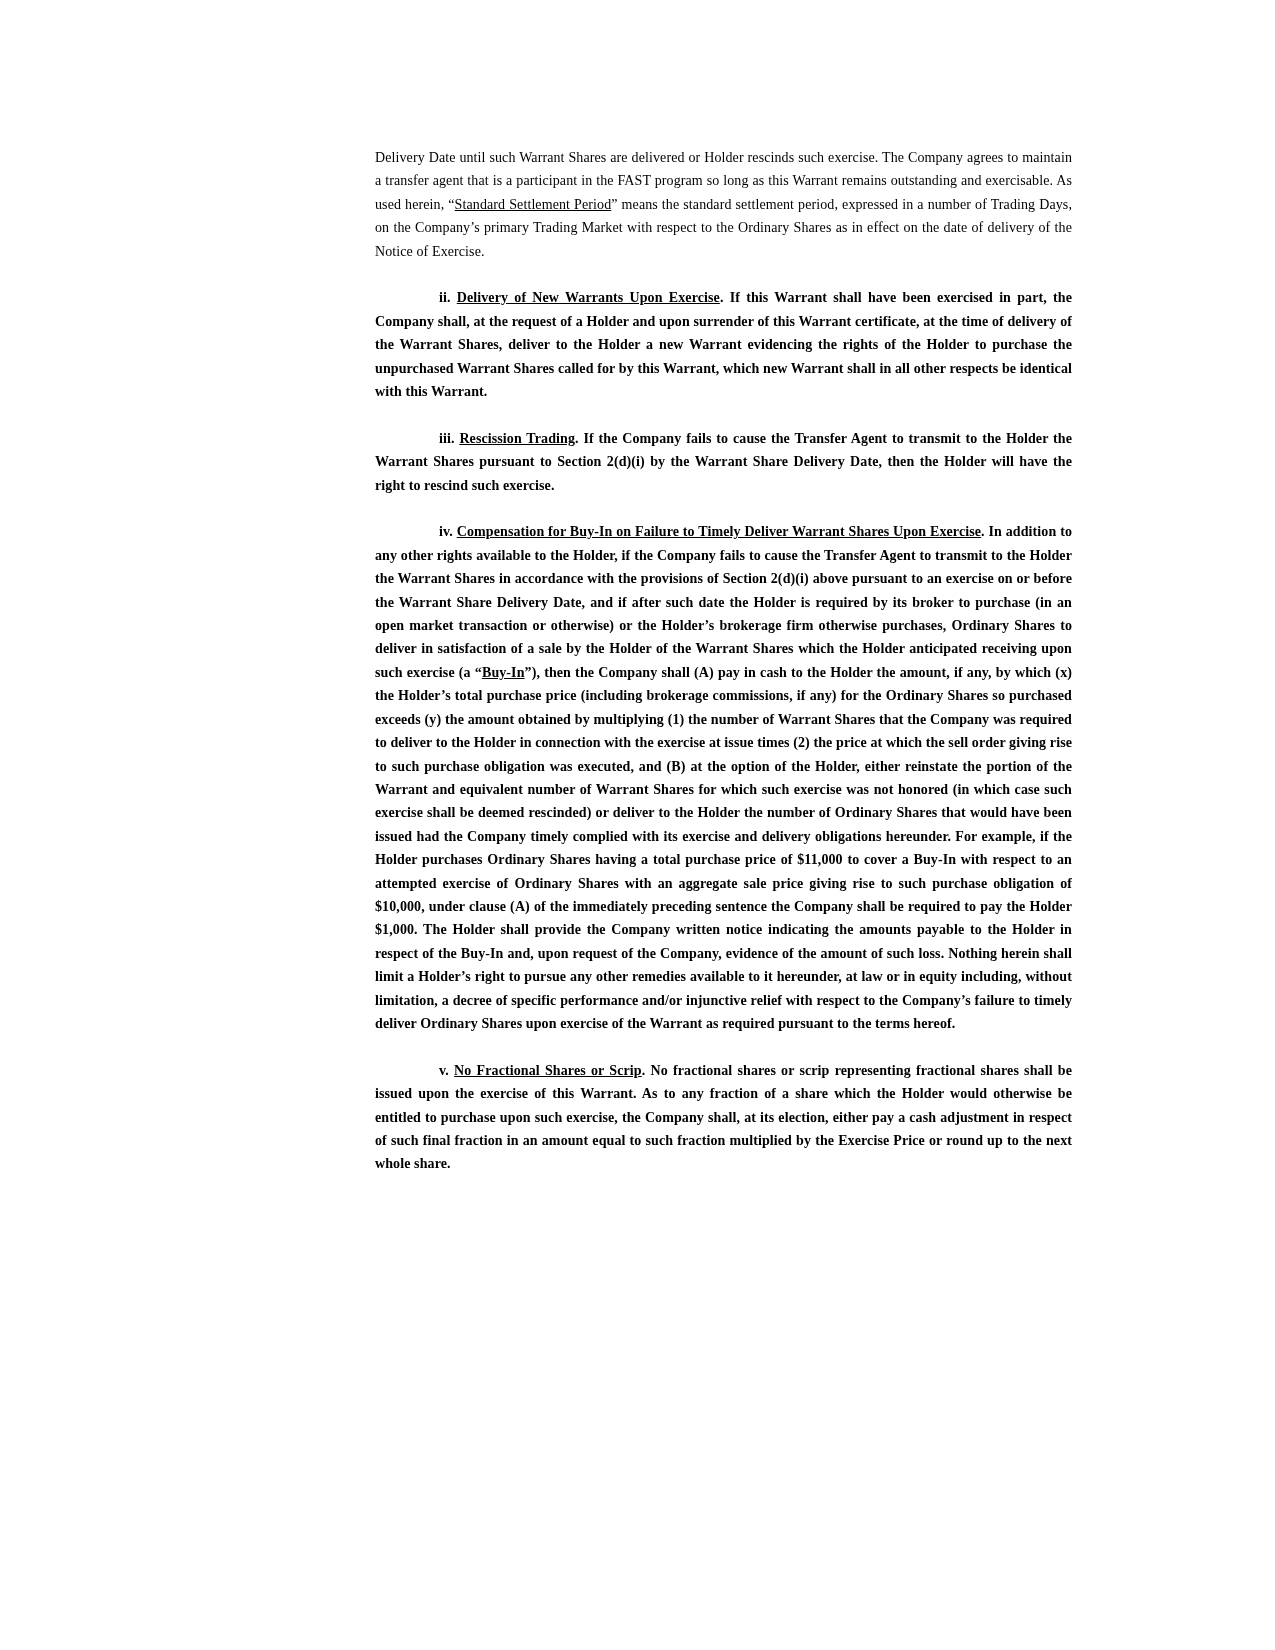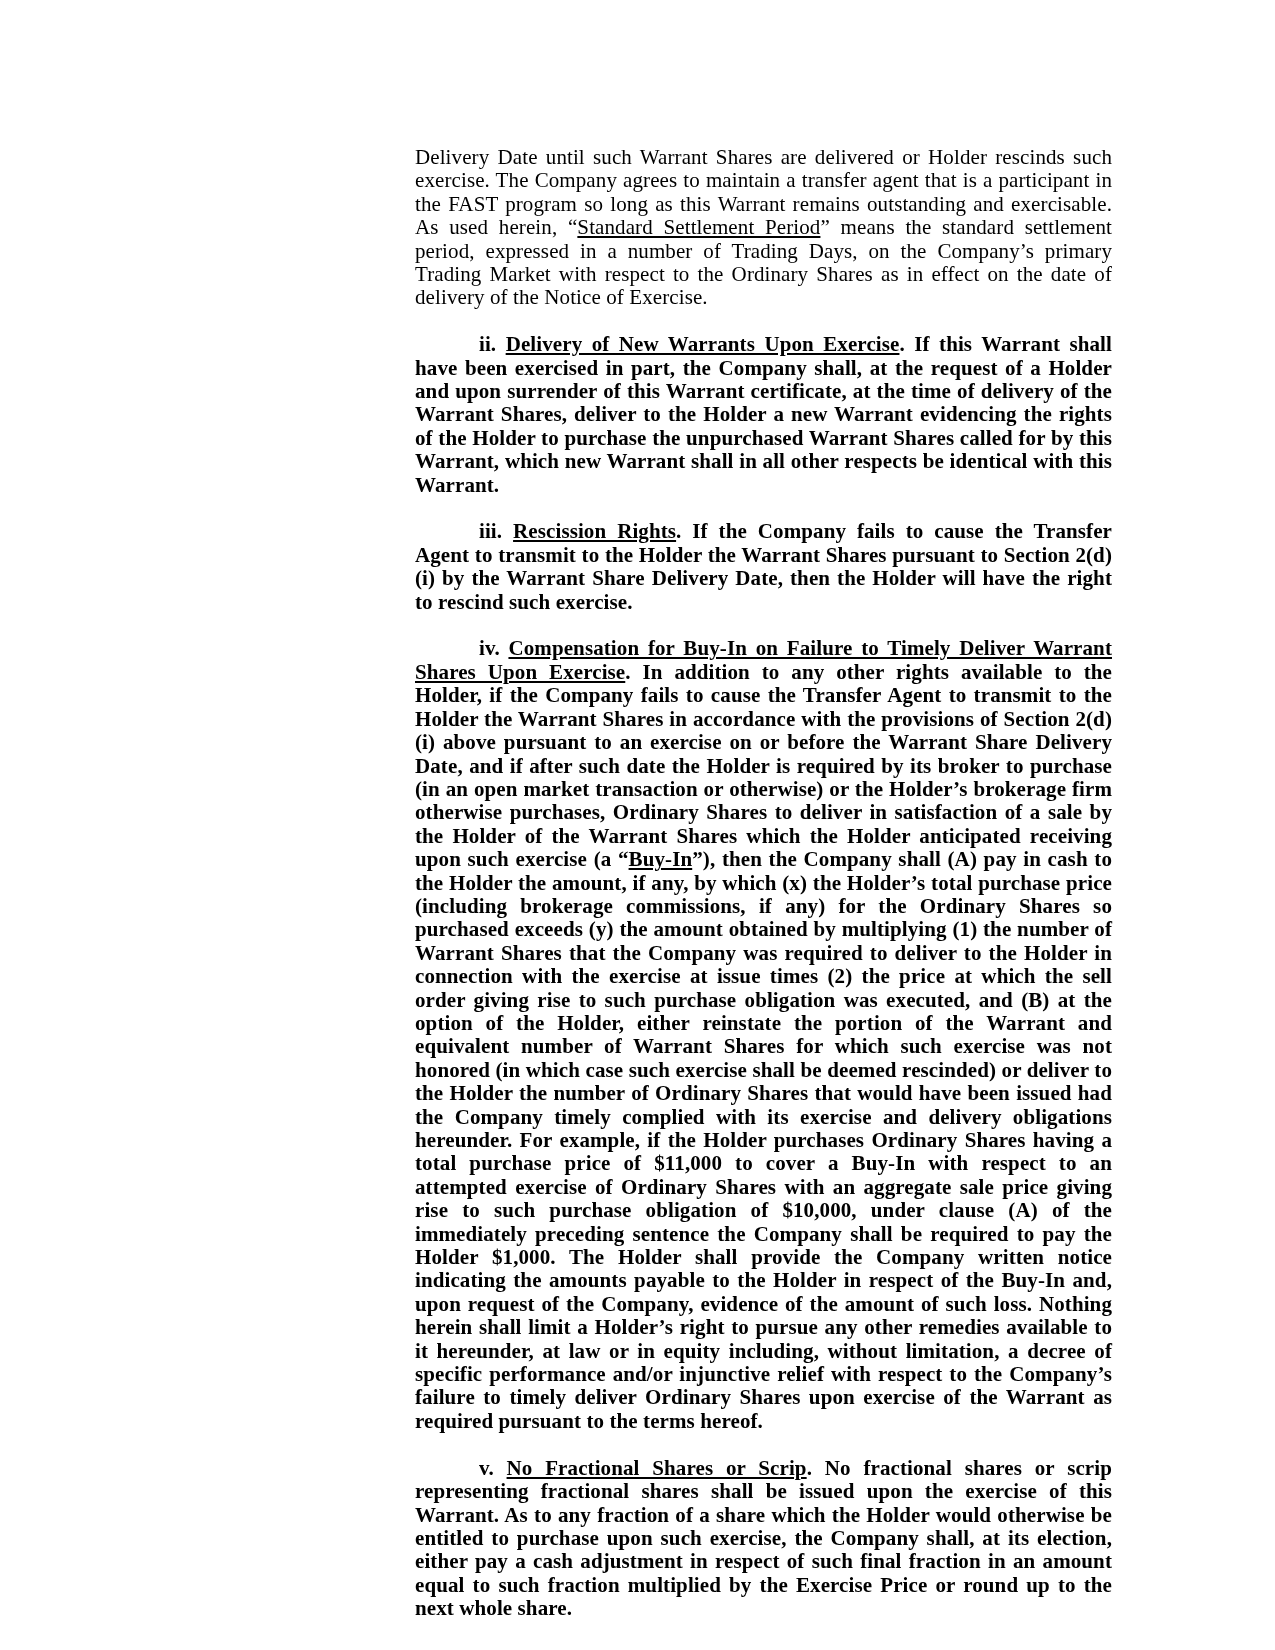--- a/index.html
+++ b/index.html
@@ -14,42 +14,41 @@
     background: #ffffff;
     color: #000000;
     font-family: "Liberation Serif", "DejaVu Serif", serif;
     overflow: hidden;
   }
   .textblock {
     position: absolute;
     left: 375px;
     top: 146px;
     width: 697px;
-    font-size: 21px;
+    font-size: 14px;
     line-height: 23.4px;
     text-align: justify;
     letter-spacing: 0.1px;
-    margin-left: 40px;
   }
   .textblock p {
     margin: 0 0 23.4px 0;
     padding: 0;
   }
   .textblock p.indent {
     text-indent: 64px;
     font-weight: bold;
   }
   .u {
     text-decoration: underline;
   }
 </style>
 </head>
 <body>
 
 <main class="page">
   <section class="textblock">
     <p><span>Delivery Date until such Warrant Shares are delivered or Holder rescinds such exercise. The Company agrees to maintain a transfer agent that is a participant in the FAST program so long as this Warrant remains outstanding and exercisable. As used herein, “</span><span class="u">Standard Settlement Period</span><span>” means the standard settlement period, expressed in a number of Trading Days, on the Company’s primary Trading Market with respect to the Ordinary Shares as in effect on the date of delivery of the Notice of Exercise.</span></p>
     <p class="indent"><span>ii. </span><span class="u">Delivery of New Warrants Upon Exercise</span><span>. If this Warrant shall have been exercised in part, the Company shall, at the request of a Holder and upon surrender of this Warrant certificate, at the time of delivery of the Warrant Shares, deliver to the Holder a new Warrant evidencing the rights of the Holder to purchase the unpurchased Warrant Shares called for by this Warrant, which new Warrant shall in all other respects be identical with this Warrant.</span></p>
-    <p class="indent"><span>iii. </span><span class="u">Rescission Rights</span><span>. If the Company fails to cause the Transfer Agent to transmit to the Holder the Warrant Shares pursuant to Section 2(d)(i) by the Warrant Share Delivery Date, then the Holder will have the right to rescind such exercise.</span></p>
+    <p class="indent"><span>iii. </span><span class="u">Rescission Trading</span><span>. If the Company fails to cause the Transfer Agent to transmit to the Holder the Warrant Shares pursuant to Section 2(d)(i) by the Warrant Share Delivery Date, then the Holder will have the right to rescind such exercise.</span></p>
     <p class="indent"><span>iv. </span><span class="u">Compensation for Buy-In on Failure to Timely Deliver Warrant Shares Upon Exercise</span><span>. In addition to any other rights available to the Holder, if the Company fails to cause the Transfer Agent to transmit to the Holder the Warrant Shares in accordance with the provisions of Section 2(d)(i) above pursuant to an exercise on or before the Warrant Share Delivery Date, and if after such date the Holder is required by its broker to purchase (in an open market transaction or otherwise) or the Holder’s brokerage firm otherwise purchases, Ordinary Shares to deliver in satisfaction of a sale by the Holder of the Warrant Shares which the Holder anticipated receiving upon such exercise (a “</span><span class="u">Buy-In</span><span>”), then the Company shall (A) pay in cash to the Holder the amount, if any, by which (x) the Holder’s total purchase price (including brokerage commissions, if any) for the Ordinary Shares so purchased exceeds (y) the amount obtained by multiplying (1) the number of Warrant Shares that the Company was required to deliver to the Holder in connection with the exercise at issue times (2) the price at which the sell order giving rise to such purchase obligation was executed, and (B) at the option of the Holder, either reinstate the portion of the Warrant and equivalent number of Warrant Shares for which such exercise was not honored (in which case such exercise shall be deemed rescinded) or deliver to the Holder the number of Ordinary Shares that would have been issued had the Company timely complied with its exercise and delivery obligations hereunder. For example, if the Holder purchases Ordinary Shares having a total purchase price of $11,000 to cover a Buy-In with respect to an attempted exercise of Ordinary Shares with an aggregate sale price giving rise to such purchase obligation of $10,000, under clause (A) of the immediately preceding sentence the Company shall be required to pay the Holder $1,000. The Holder shall provide the Company written notice indicating the amounts payable to the Holder in respect of the Buy-In and, upon request of the Company, evidence of the amount of such loss. Nothing herein shall limit a Holder’s right to pursue any other remedies available to it hereunder, at law or in equity including, without limitation, a decree of specific performance and/or injunctive relief with respect to the Company’s failure to timely deliver Ordinary Shares upon exercise of the Warrant as required pursuant to the terms hereof.</span></p>
     <p class="indent"><span>v. </span><span class="u">No Fractional Shares or Scrip</span><span>. No fractional shares or scrip representing fractional shares shall be issued upon the exercise of this Warrant. As to any fraction of a share which the Holder would otherwise be entitled to purchase upon such exercise, the Company shall, at its election, either pay a cash adjustment in respect of such final fraction in an amount equal to such fraction multiplied by the Exercise Price or round up to the next whole share.</span></p>
   </section>
 </main>
 
 </body></html>

